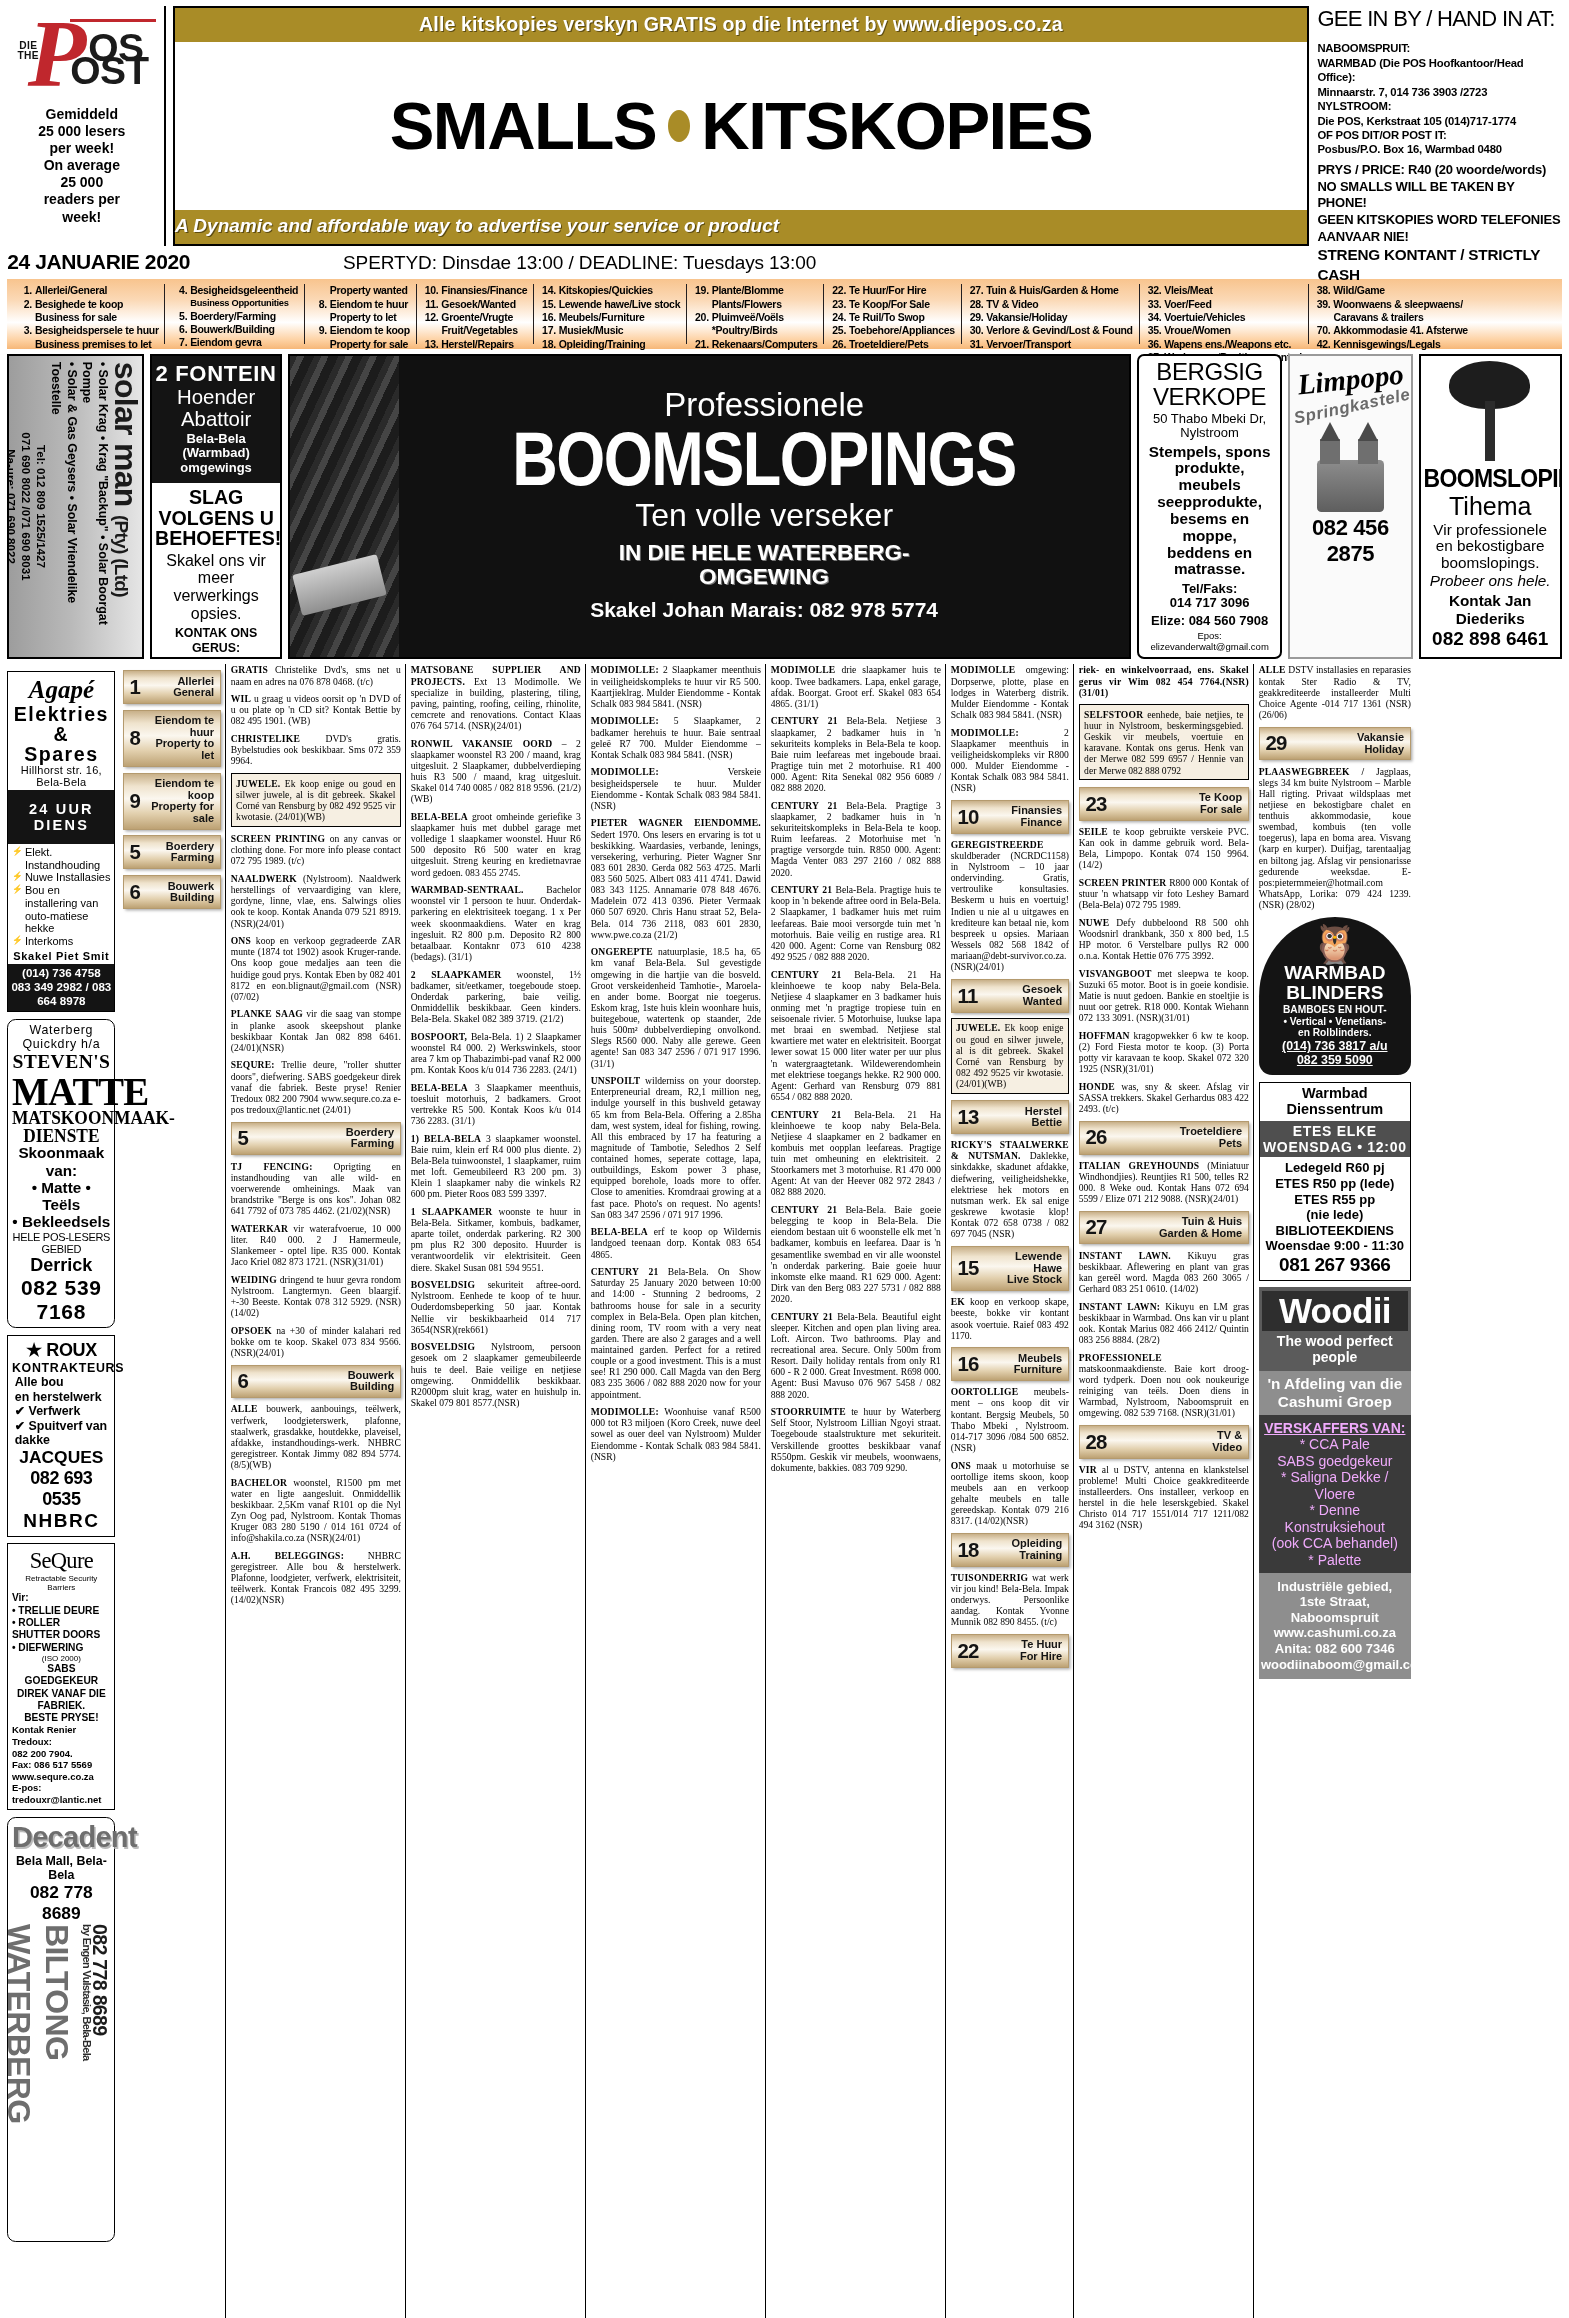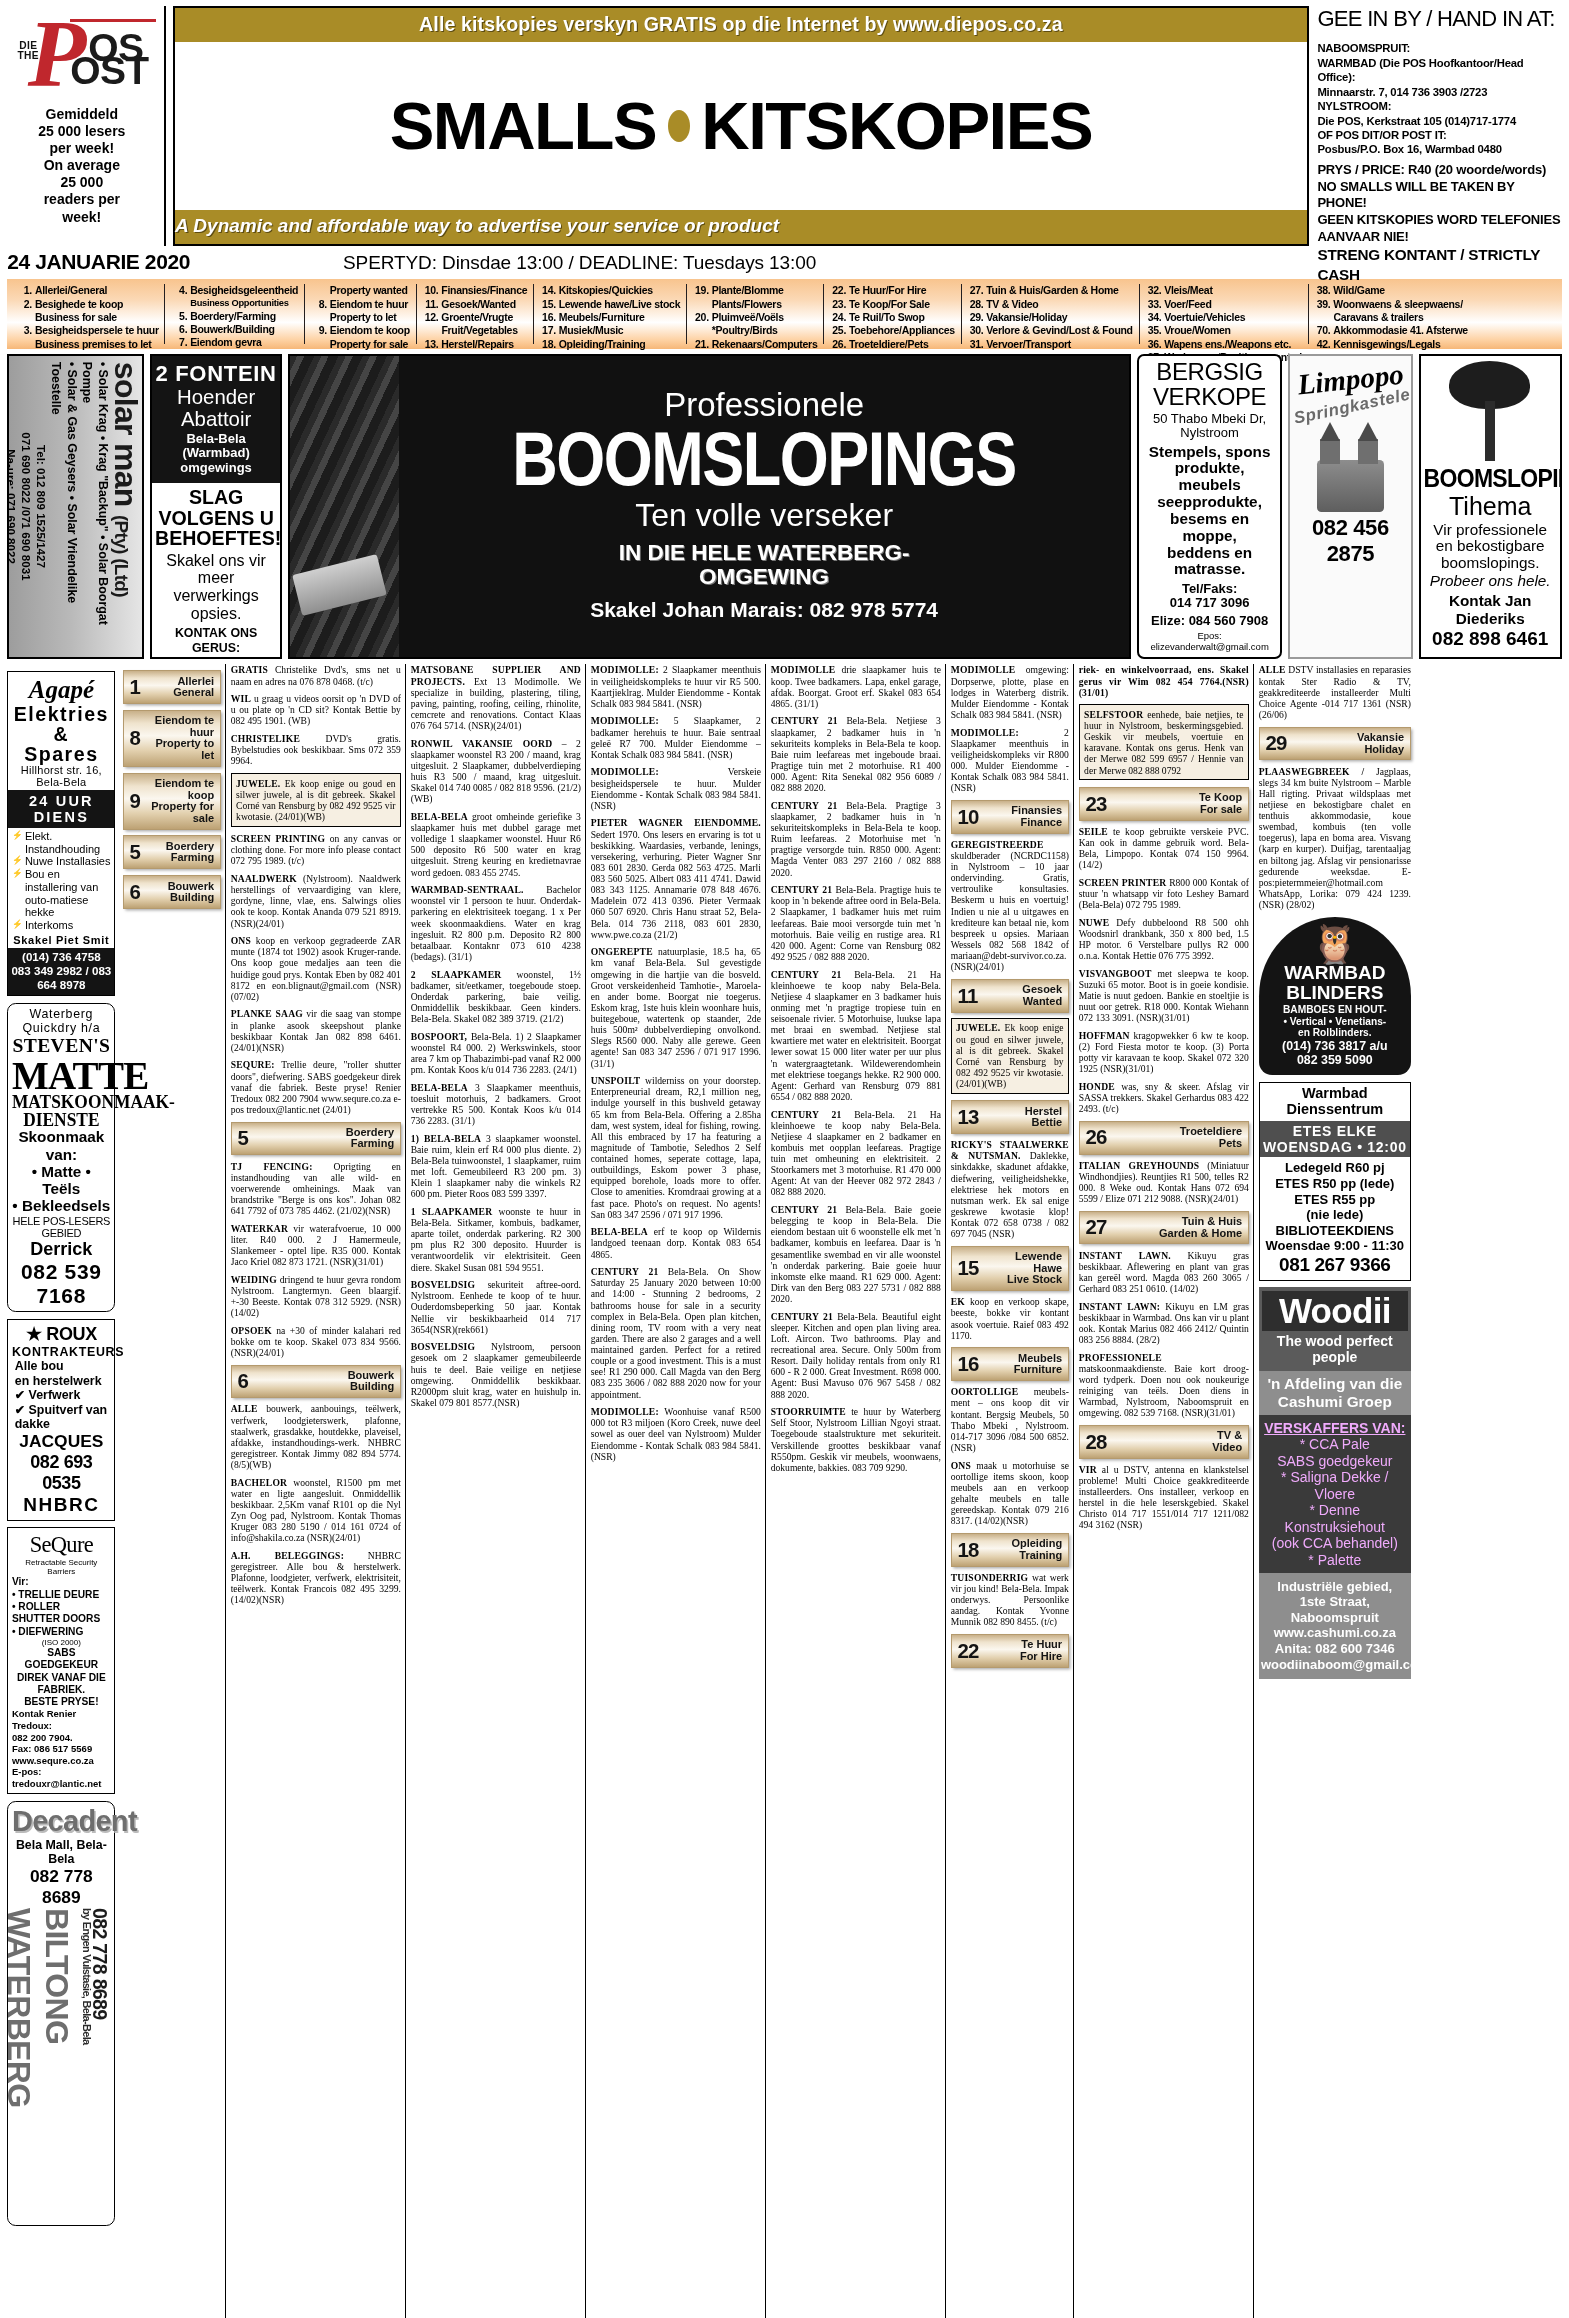--- a/index.html
+++ b/index.html
@@ -196,21 +196,21 @@
 
   
   .dad { border:1.8px solid #000; margin:6.5px 0; padding:3.6px 3.6px; text-align:center; background:#fff; }
   .dad.round { border-radius:8.7px; }
 
   
   .agape .nm { font-family:"Liberation Serif", serif; font-style:italic; font-weight:bold; font-size:25px; }
   .agape .e1 { font-family:"Liberation Sans", sans-serif; font-weight:bold; font-size:19.6px; letter-spacing:1.5px; line-height:1.02; }
   .agape .addr { font-family:"Liberation Sans", sans-serif; font-size:11px; letter-spacing:0.3px; }
   .agape .bar { background:#141414; color:#fff; font-family:"Liberation Sans", sans-serif;
-     font-weight:bold; font-size:14.5px; letter-spacing:2.2px; margin:2.2px -3.6px; padding:3px 0; }
+     font-weight:bold; font-size:14.5px; letter-spacing:2.2px; margin:2.2px -3.6px; padding:11px 0; }
   .agape ul { list-style:none; margin:2.2px 0; padding:0; text-align:left; }
   .agape li { font-family:"Liberation Sans", sans-serif; font-size:11px; line-height:1.16; padding-left:13px; position:relative; }
   .agape li::before { content:"\26A1"; position:absolute; left:0; font-size:8.7px; }
   .agape .sk { font-family:"Liberation Sans", sans-serif; font-weight:bold; font-size:11px; letter-spacing:0.7px; }
   .agape .phones { background:#141414; color:#fff; font-family:"Liberation Sans", sans-serif;
      font-weight:bold; font-size:11.6px; line-height:1.2; margin:2.2px -3.6px -3.6px -3.6px; padding:2.2px 0 2.9px 0; }
 
   
   .steven .q { font-family:"Liberation Sans", sans-serif; font-size:12.4px; letter-spacing:0.7px; }
   .steven .s { font-family:"Liberation Serif", serif; font-weight:bold; font-size:19.6px; letter-spacing:0.4px; }
@@ -245,21 +245,21 @@
   .dec .vert { height:313px; position:relative; }
   .dec .vw { position:absolute; font-family:"Liberation Sans", sans-serif; font-weight:bold;
       color:#6e6e6e; letter-spacing:-0.7px; transform-origin:0 0; white-space:nowrap; }
 
   
   .oval { border:none; text-align:center; }
   .oval .bubble { background:#141414; color:#fff; border-radius:50% 50% 13px 13px; padding:8.7px 4.4px 7.3px 4.4px; }
   .oval .bird { font-size:38px; line-height:1; }
   .oval .t1 { font-family:"Liberation Sans", sans-serif; font-weight:bold; font-size:19px; line-height:1.02; }
   .oval .t2 { font-family:"Liberation Sans", sans-serif; font-weight:bold; font-size:10.2px; line-height:1.1; margin-top:2.2px; }
-  .oval .t3 { font-family:"Liberation Sans", sans-serif; font-weight:bold; font-size:12.4px; line-height:1.12; margin-top:2.2px; }
+  .oval .t3 { font-family:"Liberation Sans", sans-serif; font-weight:bold; font-size:12.4px; line-height:1.12; margin-top:2.2px;text-decoration:underline; }
 
   
   .wds .hd { font-family:"Liberation Sans", sans-serif; font-weight:bold; font-size:14.5px; line-height:1.1; }
   .wds .gb { background:#4f4f4f; color:#fff; font-family:"Liberation Sans", sans-serif; font-weight:bold;
       font-size:14px; letter-spacing:0.7px; padding:2.2px 0; margin:2.9px -3.6px; }
   .wds .ln { font-family:"Liberation Sans", sans-serif; font-weight:bold; font-size:13px; line-height:1.2; }
   .wds .ph { font-family:"Liberation Sans", sans-serif; font-weight:bold; font-size:19px; letter-spacing:-0.4px;}
 
   
   .woodii { border:none; padding:0; }

